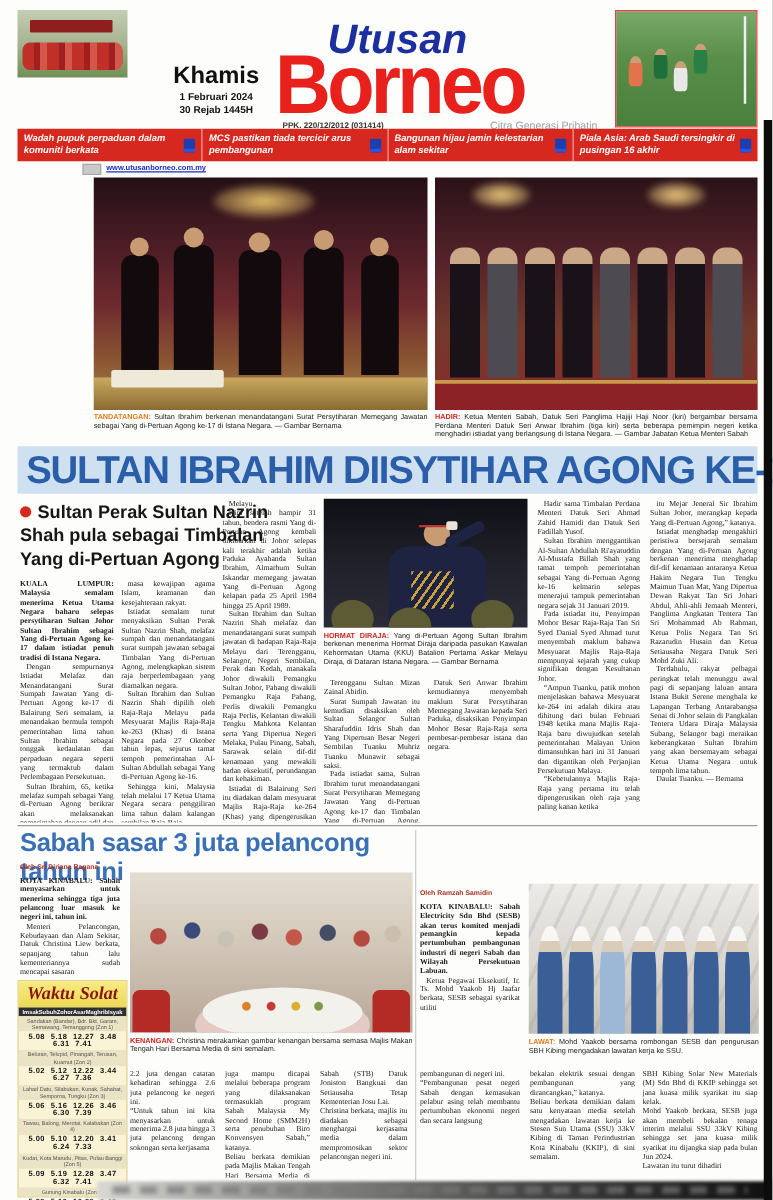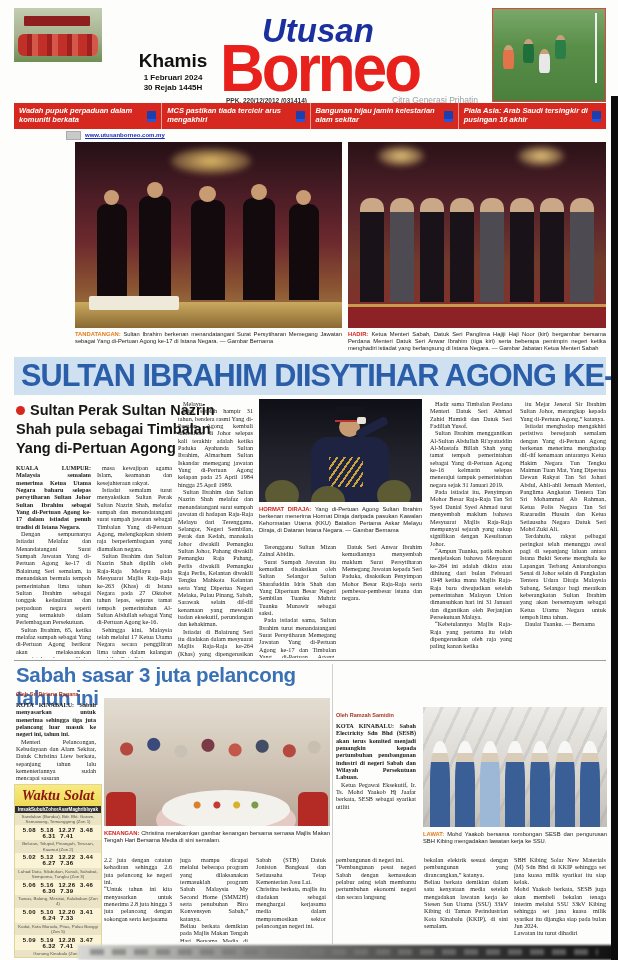--- a/index.html
+++ b/index.html
@@ -211,21 +211,21 @@
     <div class="pl pl-w"></div>
     <div class="pl pl-o"></div>
   </div>
 
   <div class="abs teasers">
       <div class="tz">
       <span class="tz-text">Wadah pupuk perpaduan dalam komuniti berkata</span>
       <span class="tz-icon"></span>
     </div>
       <div class="tz">
-      <span class="tz-text">MCS pastikan tiada tercicir arus mengakhiri</span>
+      <span class="tz-text">MCS pastikan tiada tercicir arus pembangunan</span>
       <span class="tz-icon"></span>
     </div>
       <div class="tz">
       <span class="tz-text">Bangunan hijau jamin kelestarian alam sekitar</span>
       <span class="tz-icon"></span>
     </div>
       <div class="tz">
       <span class="tz-text">Piala Asia: Arab Saudi tersingkir di pusingan 16 akhir</span>
       <span class="tz-icon"></span>
     </div>

